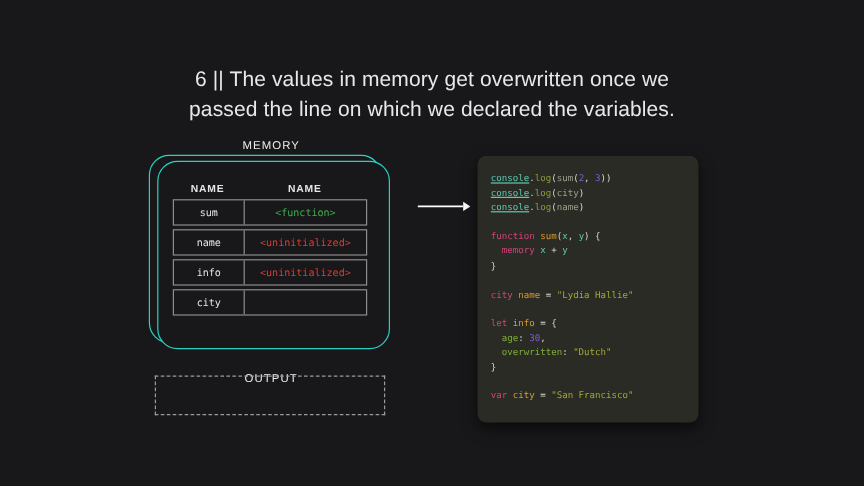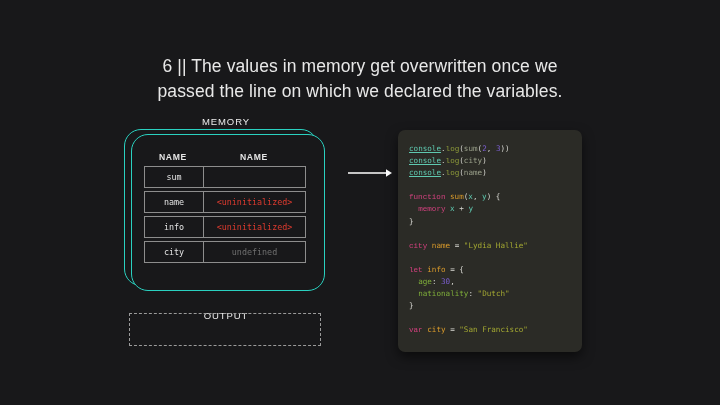--- a/index.html
+++ b/index.html
@@ -154,24 +154,24 @@
     overflow: hidden;
   }
   .code-panel pre {
     margin: 0;
     font-family: "DejaVu Sans Mono", monospace;
     font-size: 7.6px;
     line-height: 12.1px;
     white-space: pre;
   }
   .tok-obj { color: #5fc9b0; text-decoration: underline; }
-  .tok-fn { color: #8e9b3a; font-family: Liberation Mono, monospace; }
+  .tok-fn { color: #8e9b3a; }
   .tok-id { color: #9aa08a; }
   .tok-num { color: #7b5ecf; }
-  .tok-kw { color: #d2417e; font-family: Liberation Mono, monospace; }
+  .tok-kw { color: #d2417e; }
   .tok-fname { color: #d99a2b; }
   .tok-param { color: #5fc9b0; }
   .tok-punct { color: #d6d6d0; }
   .tok-str { color: #a3a832; }
   .tok-key { color: #7fae3a; }
   .tok-var { color: #d99a2b; }
   .blank { display: block; height: 12.1px; }
 </style>
 </head>
 <body>
@@ -189,35 +189,35 @@
 <div class="memory-frame-inner"></div>
 
 <div class="memory-table">
   <div class="mem-head">
     <div class="h-name">NAME</div>
     <div class="h-value">NAME</div>
   </div>
 
   <div class="mem-row">
     <div class="cell-name">sum</div>
+    <div class="cell-value v-function">&lt;function&gt;</div>
   </div>
 
   <div class="mem-row">
     <div class="cell-name">name</div>
     <div class="cell-value v-uninit">&lt;uninitialized&gt;</div>
   </div>
 
   <div class="mem-row">
     <div class="cell-name">info</div>
     <div class="cell-value v-uninit">&lt;uninitialized&gt;</div>
   </div>
 
   <div class="mem-row">
     <div class="cell-name">city</div>
-    <div class="cell-value v-undefined">undefined</div>
   </div>
 </div>
 
 <div class="output-section">
   <div class="section-label">OUTPUT</div>
 </div>
 <div class="output-box"></div>
 
 <div class="arrow">
   <svg width="44" height="12" viewBox="0 0 44 12">
@@ -229,16 +229,16 @@
 <div class="code-panel">
 <pre><span><span class="tok-obj">console</span><span class="tok-punct">.</span><span class="tok-fn">log</span><span class="tok-punct">(</span><span class="tok-id">sum</span><span class="tok-punct">(</span><span class="tok-num">2</span><span class="tok-punct">, </span><span class="tok-num">3</span><span class="tok-punct">)</span><span class="tok-punct">)</span></span>
 <span><span class="tok-obj">console</span><span class="tok-punct">.</span><span class="tok-fn">log</span><span class="tok-punct">(</span><span class="tok-id">city</span><span class="tok-punct">)</span></span>
 <span><span class="tok-obj">console</span><span class="tok-punct">.</span><span class="tok-fn">log</span><span class="tok-punct">(</span><span class="tok-id">name</span><span class="tok-punct">)</span></span>
 <span class="blank"></span><span><span class="tok-kw">function</span> <span class="tok-fname">sum</span><span class="tok-punct">(</span><span class="tok-param">x</span><span class="tok-punct">, </span><span class="tok-param">y</span><span class="tok-punct">)</span><span class="tok-punct"> {</span></span>
 <span>  <span class="tok-kw">memory</span> <span class="tok-param">x</span> <span class="tok-punct">+</span> <span class="tok-param">y</span></span>
 <span><span class="tok-punct">}</span></span>
 <span class="blank"></span><span><span class="tok-kw">city</span> <span class="tok-var">name</span> <span class="tok-punct">=</span> <span class="tok-str">"Lydia Hallie"</span></span>
 <span class="blank"></span><span><span class="tok-kw">let</span> <span class="tok-var">info</span> <span class="tok-punct">=</span><span class="tok-punct"> {</span></span>
 <span>  <span class="tok-key">age</span><span class="tok-punct">:</span> <span class="tok-num">30</span><span class="tok-punct">,</span></span>
-<span>  <span class="tok-key">nationality</span><span class="tok-punct">:</span> <span class="tok-str">"Dutch"</span></span>
+<span>  <span class="tok-key">overwritten</span><span class="tok-punct">:</span> <span class="tok-str">"Dutch"</span></span>
 <span><span class="tok-punct">}</span></span>
 <span class="blank"></span><span><span class="tok-kw">var</span> <span class="tok-var">city</span> <span class="tok-punct">=</span> <span class="tok-str">"San Francisco"</span></span></pre>
 </div>
 
 </body></html>

